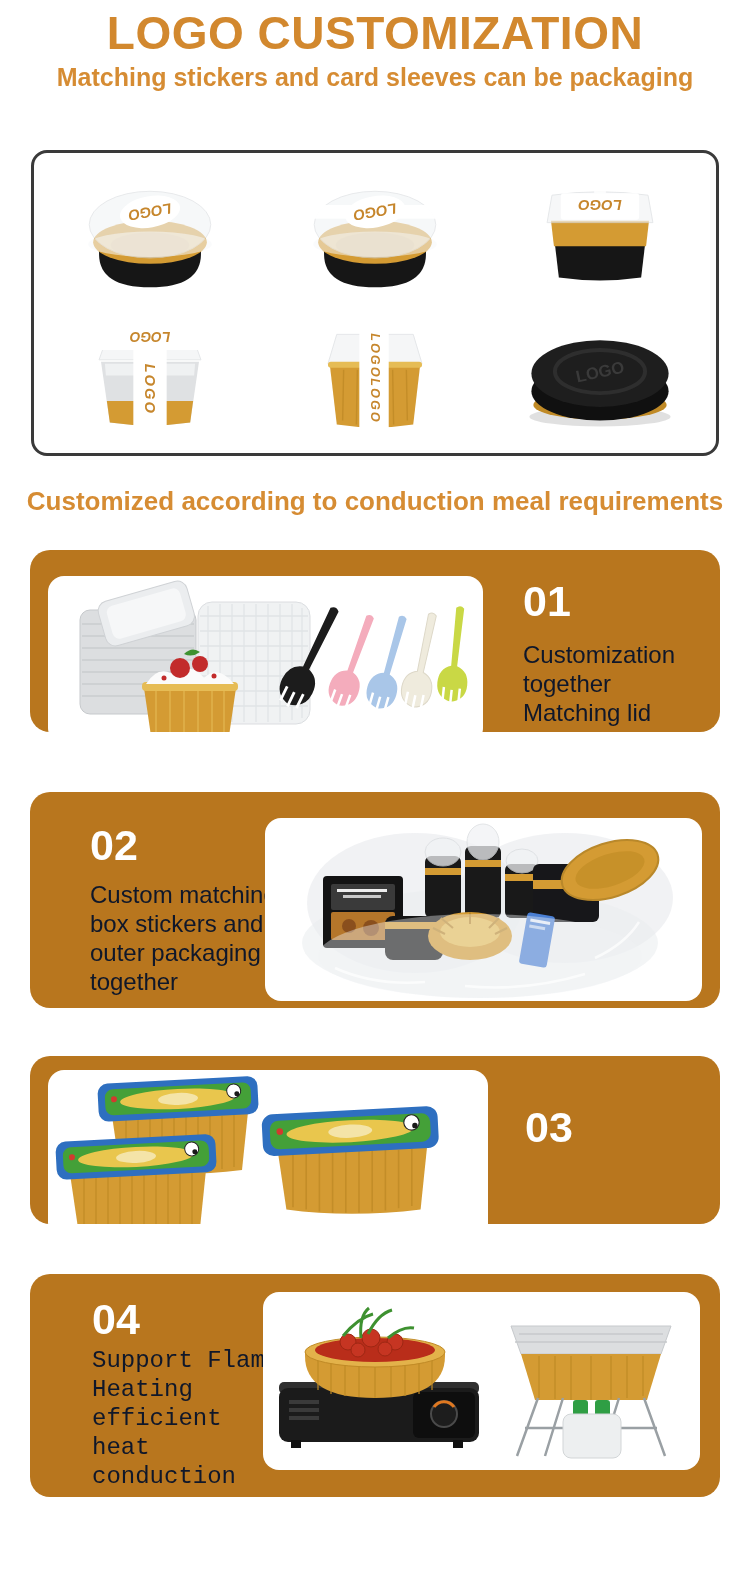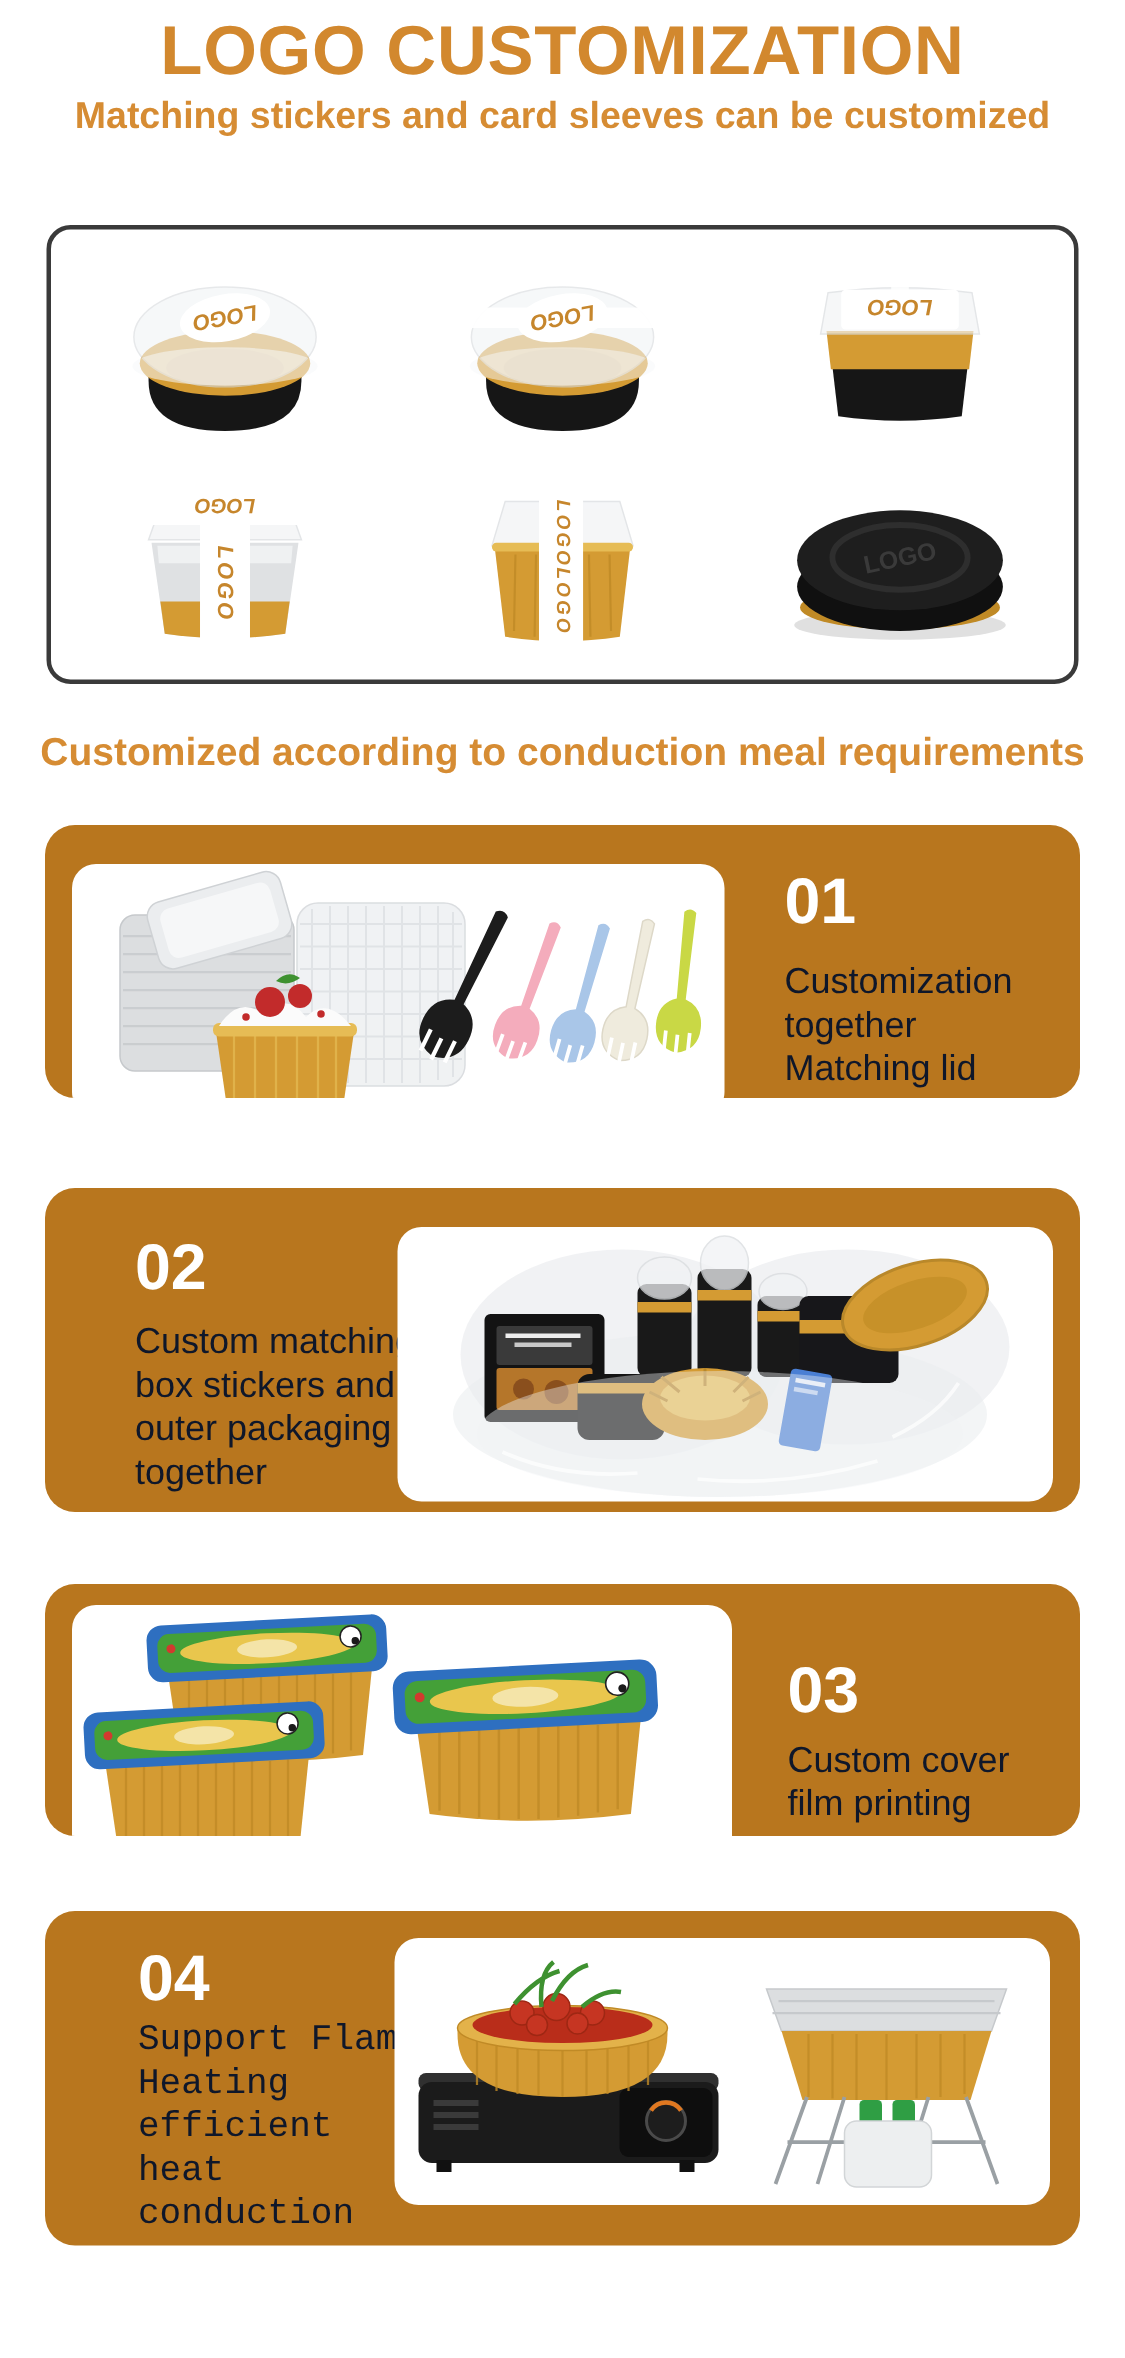--- a/index.html
+++ b/index.html
@@ -37,21 +37,21 @@
   .t4{left:62px;top:72px;width:200px;font-family:Liberation Mono, monospace;}
   svg .logo-txt{font-family:"Liberation Sans",sans-serif;font-weight:700;font-style:italic;fill:#C6862C;}
   svg .emboss-txt{font-family:"Liberation Sans",sans-serif;font-weight:700;fill:#3A3A3A;}
 </style>
 </head>
 <body>
 
 <div class="page">
 
   <h1 class="title">LOGO CUSTOMIZATION</h1>
-  <div class="sub">Matching stickers and card sleeves can be customized</div>
+  <div class="sub">Matching stickers and card sleeves can be packaging</div>
 
   <div class="gallery">
 
     <div class="gcell">
       <svg width="220" height="147" viewBox="0 0 220 150">
         <path d="M58,92 L58,100 Q58,134 110,134 Q162,134 162,100 L162,92 Z" fill="#161616"></path>
         <ellipse cx="110" cy="88" rx="58" ry="22" fill="#D49B33"></ellipse>
         <ellipse cx="110" cy="91" rx="40" ry="13" fill="#C08A26"></ellipse>
         <ellipse cx="110" cy="70" rx="62" ry="34" fill="#F2F4F6" opacity="0.62" stroke="#D8DBDE"></ellipse>
         <ellipse cx="110" cy="90" rx="63" ry="13" fill="#F6F8F9" opacity="0.55"></ellipse>
@@ -273,22 +273,20 @@
             <ellipse cx="82" cy="23" rx="58" ry="10" fill="#E9C64D"></ellipse>
             <ellipse cx="82" cy="23" rx="20" ry="6" fill="#F4E4A8"></ellipse>
             <circle cx="138" cy="18" r="7" fill="#FFFFFF" stroke="#222222"></circle>
             <circle cx="141" cy="21" r="2.5" fill="#1A1A1A"></circle>
             <circle cx="18" cy="20" r="3" fill="#D23A2E"></circle>
           </g>
         </g>
       </svg>
     </div>
     <div class="num n3">03</div>
-    <div class="ftext t3">Custom cover
-film printing</div>
   </section>
 
   <section class="feature f4">
     <div class="num n4">04</div>
     <div class="ftext t4">Support Flame
 Heating
 efficient heat
 conduction</div>
     <div class="panel p4">
       <svg width="437" height="178" viewBox="0 0 437 178">

